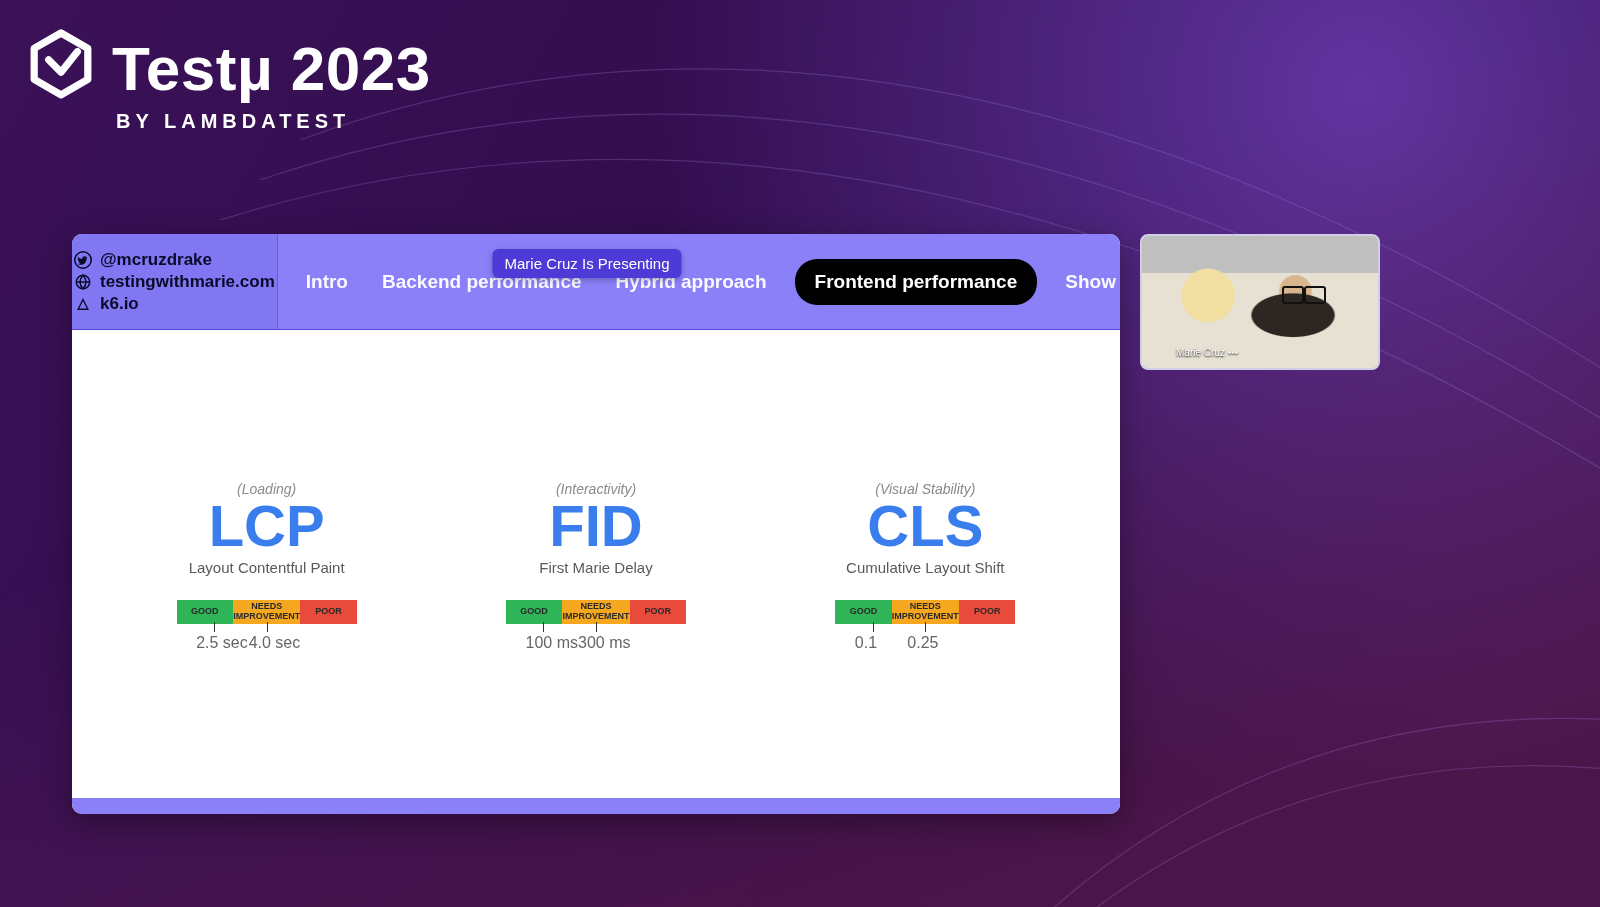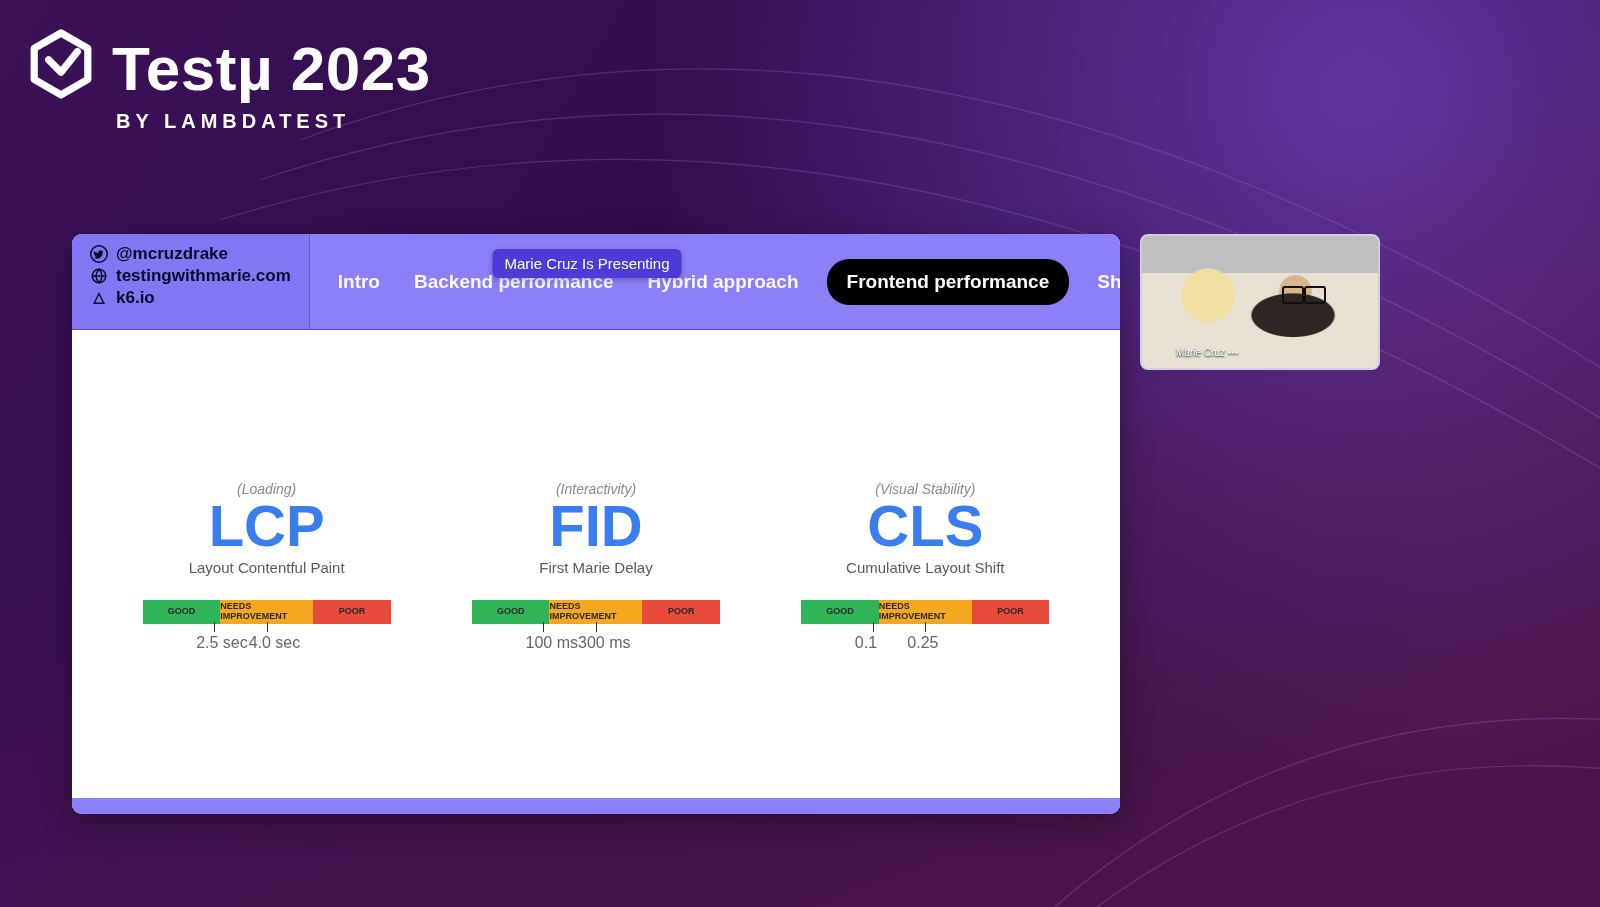--- a/index.html
+++ b/index.html
@@ -35,21 +35,21 @@
 
 
 .slide{
   position:absolute;left:72px;top:234px;width:1048px;height:580px;
   background:#fff;border-radius:10px;overflow:hidden;
   box-shadow:0 8px 30px rgba(0,0,0,0.35);
 }
 .nav{height:96px;background:var(--nav);display:flex;color:#fff;border-bottom:1px solid #5645d6;position:relative;}
 .nav-left{
   width:252px;border-right:1px solid rgba(0,0,0,0.2);
-  background:var(--nav-dark);padding:10px 18px;display:flex;flex-direction:column;gap:2px;
+  background:var(--nav-dark);padding:10px 2px;display:flex;flex-direction:column;justify-content:center;gap:2px;
 }
 .id-row{display:flex;align-items:center;gap:8px;font-weight:700;font-size:17px;color:#0a0a2a;}
 .id-row .ico{width:18px;height:18px;display:inline-flex;align-items:center;justify-content:center;}
 .id-row .ico svg{width:18px;height:18px;}
 
 .nav-right{flex:1;display:flex;align-items:center;gap:22px;padding:0 22px;position:relative;}
 .nav-item{font-size:19px;font-weight:600;color:rgba(255,255,255,0.95);padding:10px 6px;white-space:nowrap;cursor:pointer;}
 .pill{background:#000;color:#fff;border-radius:22px;padding:12px 20px;font-size:19px;font-weight:600;}
 
 .badge{
@@ -58,21 +58,21 @@
   border-radius:6px;padding:6px 12px;white-space:nowrap;
   z-index:2;box-shadow:0 2px 6px rgba(0,0,0,0.25);
 }
 
 .content{height:calc(100% - 96px - 16px);background:#fff;color:#222;
   display:flex;align-items:center;justify-content:space-around;padding:0 30px;}
 .metric{display:flex;flex-direction:column;align-items:center;width:300px;}
 .cat{color:#8a8a8a;font-style:italic;font-size:14px;}
 .abbr{color:var(--blue);font-size:58px;font-weight:700;line-height:1;}
 .full{color:#5a5a5a;font-size:15px;margin-top:4px;}
-.bar{width:248px;height:24px;display:flex;margin-top:24px;font-size:9px;font-weight:700;color:#2a2a2a;}
+.bar{width:180px;height:24px;display:flex;margin-top:24px;font-size:9px;font-weight:700;color:#2a2a2a;text-align:center;}
 .seg{display:flex;align-items:center;justify-content:center;line-height:1.1;}
 .seg.good{flex:1;background:var(--good);}
 .seg.warn{flex:1.2;background:var(--warn);}
 .seg.poor{flex:1;background:var(--poor);}
 .ticks{width:210px;display:flex;margin-top:0;color:#666;font-size:16px;}
 .ticks .t{flex:1;position:relative;height:24px;}
 .ticks .t:before{content:"";position:absolute;left:0;top:-2px;width:1px;height:10px;background:#333;}
 .ticks .t1{text-align:left;}
 .ticks .t2{text-align:left;padding-left:0;}
 .ticks span{position:absolute;left:-18px;top:10px;white-space:nowrap;}

